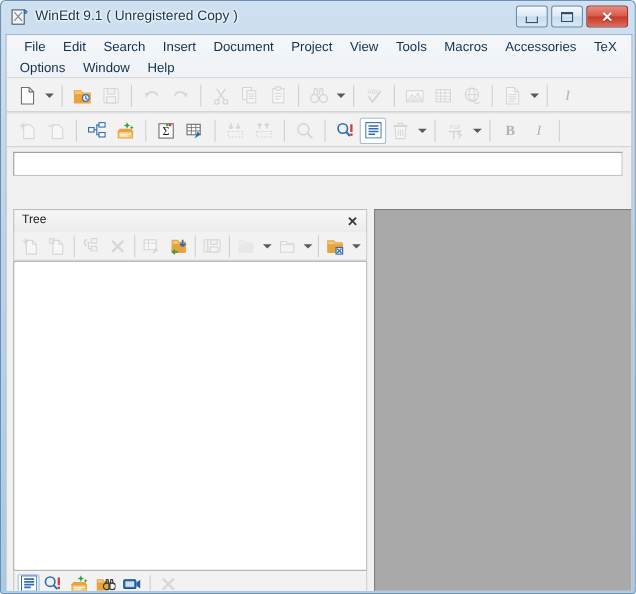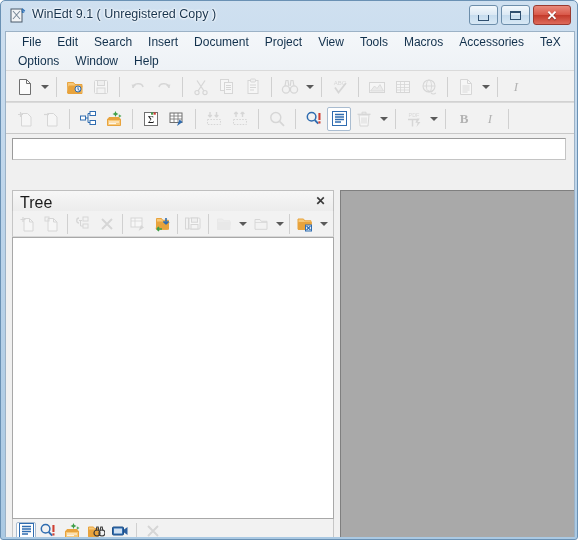--- a/index.html
+++ b/index.html
@@ -212,21 +212,21 @@
     left: 6px; top: 26px;
     width: 322px; height: 21px;
     box-sizing: border-box;
     background: linear-gradient(to bottom, #f7f7f7 0%, #ececec 100%);
     border: 1px solid #bfbfbf;
     border-bottom: none;
   }
   #tree-caption-text {
     position: absolute;
     left: 7px; top: 3px;
-    font-size: 16px;
+    font-size: 11px;
     color: #1a1a1a;
   }
   #tree-close {
     position: absolute;
     right: 5px; top: 2px;
     width: 15px; height: 15px;
     display: flex; align-items: center; justify-content: center;
     color: #3a3a3a;
     font-size: 12px;
     font-weight: bold;

